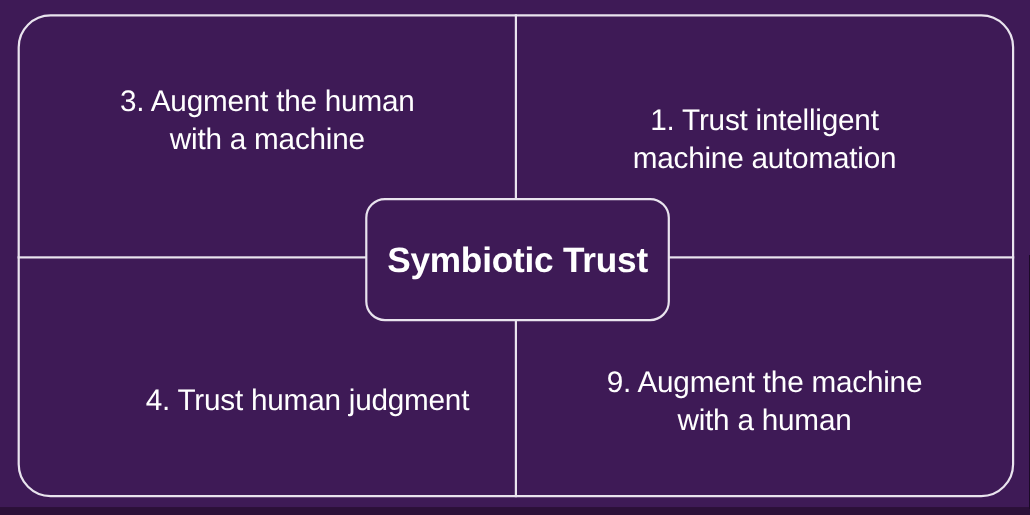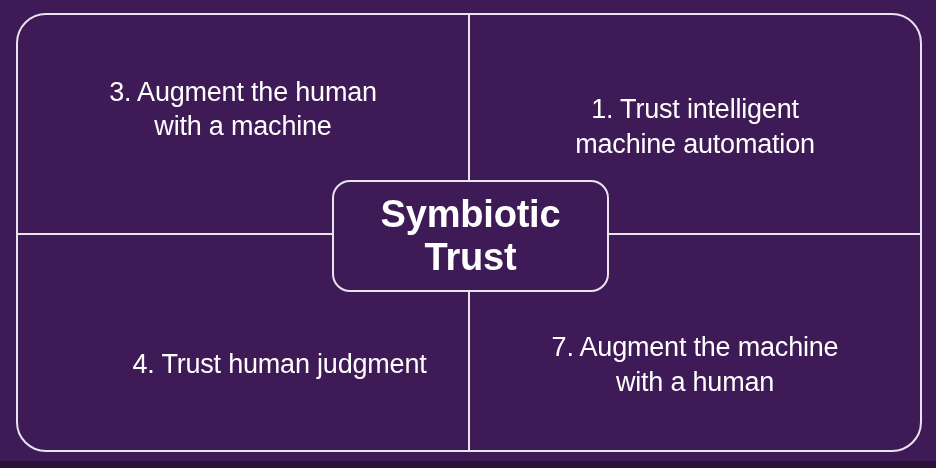--- a/index.html
+++ b/index.html
@@ -99,21 +99,21 @@
     border-radius: 18px;
     background: #3e1a56;
     box-sizing: border-box;
     display: flex;
     align-items: center;
     justify-content: center;
     z-index: 5;
   }
   #center-node-label {
     color: #ffffff;
-    font-size: 38px;
+    font-size: 32px;
     font-weight: bold;
     letter-spacing: -0.2px;
     text-align: center;
   }
 </style>
 </head>
 <body>
 
 <div id="canvas">
 
@@ -130,21 +130,21 @@
   <div class="quadrant" id="quadrant-top-right">
     <div class="quadrant-label">1. Trust intelligent
 machine automation</div>
   </div>
 
   <div class="quadrant" id="quadrant-bottom-left">
     <div class="quadrant-label">4. Trust human judgment</div>
   </div>
 
   <div class="quadrant" id="quadrant-bottom-right">
-    <div class="quadrant-label">7. Augment the machine
+    <div class="quadrant-label">9. Augment the machine
 with a human</div>
   </div>
 
   <div id="center-node">
     <div id="center-node-label">Symbiotic Trust</div>
   </div>
 
   <div id="bottom-band"></div>
 
 </div>

